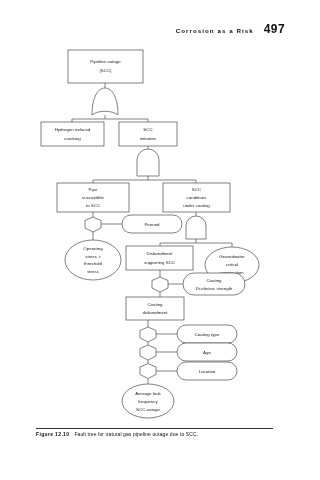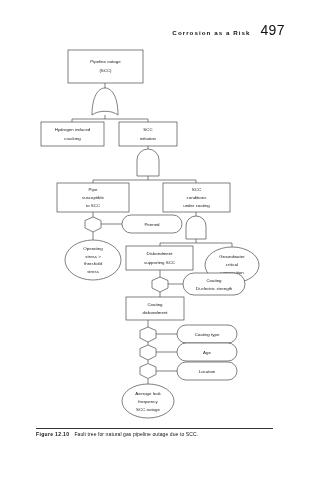--- a/index.html
+++ b/index.html
@@ -29,22 +29,22 @@
     gap: 10px;
   }
   .header-title {
     font-size: 6.2px;
     font-weight: bold;
     letter-spacing: 1.05px;
     color: #111;
     white-space: nowrap;
   }
   .header-page-num {
-    font-size: 14px;
-    font-weight: normal;
+    font-size: 12px;
+    font-weight: bold;
     color: #111;
     letter-spacing: .4px;
   }
 
   
   #diagram {
     position: absolute;
     left: 0;
     top: 0;
     width: 301px;

